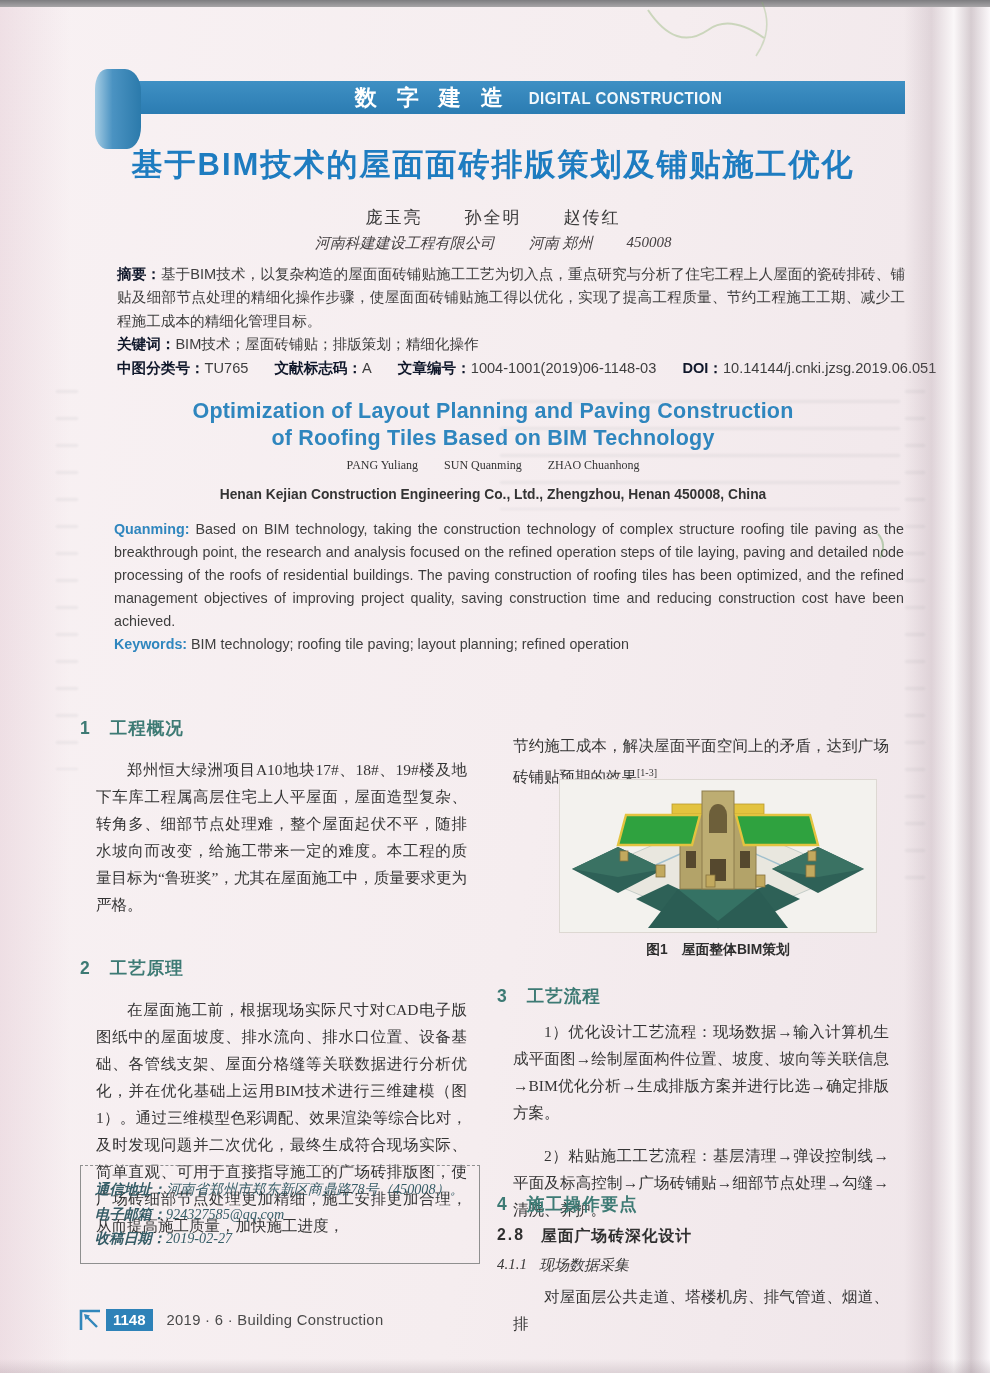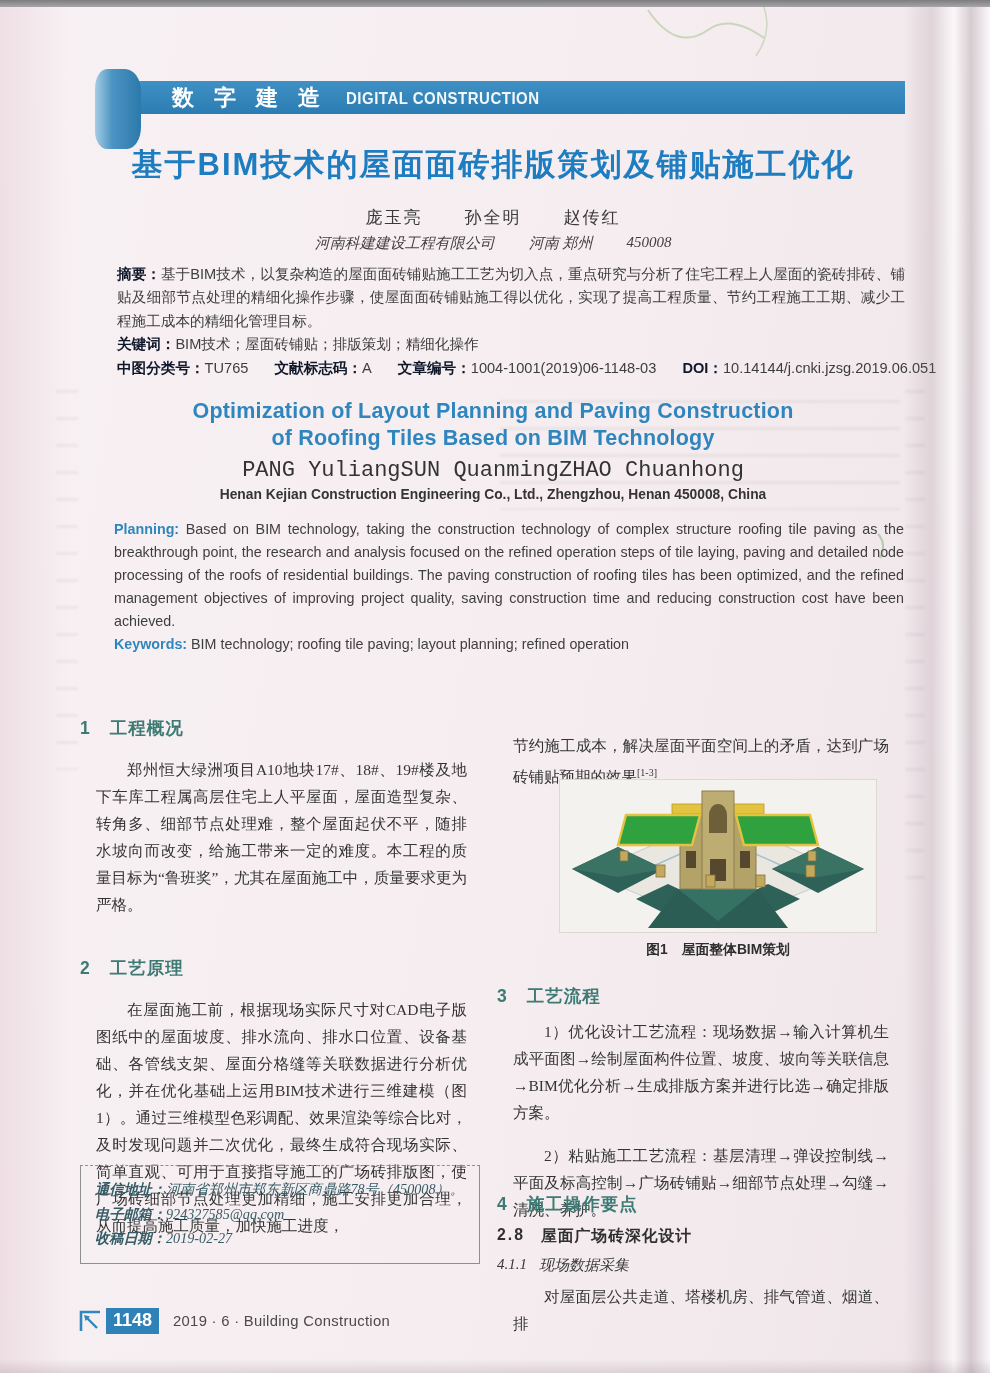--- a/index.html
+++ b/index.html
@@ -16,21 +16,21 @@
                      rgba(255,255,255,0.65) 58%,rgba(150,138,146,0.30) 78%,rgba(252,249,251,0.95) 100%);}
   .bottom-shade{position:absolute;left:0;bottom:0;width:990px;height:14px;
          background:linear-gradient(rgba(0,0,0,0),rgba(120,100,110,0.18));pointer-events:none;}
 
   
   .ghost{position:absolute;opacity:0.055;filter:blur(1.2px);pointer-events:none;
          background:repeating-linear-gradient(180deg,#30414b 0 3px,transparent 3px 27px);}
 
   
   .banner{position:absolute;left:100px;top:81px;width:805px;height:33px;
-          background:linear-gradient(#3f90c4,#2b7cb2);display:flex;align-items:center;}
+          background:linear-gradient(#3f90c4,#2b7cb2);display:flex;align-items:center;justify-content:center;}
   .banner-tab{position:absolute;left:95px;top:69px;width:46px;height:80px;
           background:linear-gradient(90deg,#a6cde4 0%,#4b93c2 38%,#2b7aab 100%);
           border-radius:12px 16px 14px 12px / 20px 22px 22px 18px;}
   .banner-cn{margin-left:72px;color:#fff;font-weight:bold;font-size:22px;letter-spacing:20px;}
   .banner-en{margin-left:6px;color:#f2f8fc;font-size:15px;letter-spacing:0.5px;font-weight:bold;
           font-family:"Liberation Sans",sans-serif;transform:scaleY(1.15);}
 
   .title-cn{position:absolute;left:80px;top:144px;width:826px;text-align:center;
           font-size:31px;font-weight:bold;color:#1e7cc0;letter-spacing:2px;}
   .authors-cn{position:absolute;left:80px;top:206px;width:826px;display:flex;justify-content:center;
@@ -42,21 +42,21 @@
   .abs-cn{position:absolute;left:117px;top:263px;width:788px;color:#3e3e3e;
           font-size:14.6px;line-height:23.4px;text-align:justify;}
   .abs-cn p{margin:0;}
   .lbl-teal{color:#0f172a;font-weight:bold;}
   .meta-line{margin-top:1px;white-space:nowrap;}
   .meta-pair{margin-right:22px;}
 
   .title-en{position:absolute;left:80px;top:398px;width:826px;text-align:center;
           color:#2f86be;font-size:21.5px;line-height:27px;font-weight:bold;letter-spacing:0.2px;}
   .authors-en{position:absolute;left:80px;top:458px;width:826px;display:flex;justify-content:center;
-          font-size:22px;color:#333;font-family:Liberation Mono, monospace;}
+          gap:26px;font-size:12px;color:#333;font-family:Liberation Serif, serif;}
   .affil-en{position:absolute;left:80px;top:487px;width:826px;text-align:center;
           font-size:13.8px;color:#343434;font-weight:bold;}
 
   .abs-en{position:absolute;left:114px;top:518px;width:790px;color:#3e3e3e;
           font-size:14.3px;line-height:22.9px;text-align:justify;}
   .abs-en p{margin:0;}
   .lbl-blue{color:#2f86be;font-weight:bold;}
 
   
   .col-left{position:absolute;left:80px;top:716px;width:403px;}
@@ -89,21 +89,21 @@
   .sub41{margin:10px 0 0 0;font-size:15.8px;font-weight:bold;color:#303030;
           display:flex;}
   .sub41 .sn{letter-spacing:2px;}
   .sub41 .st{margin-left:16px;letter-spacing:1px;}
   .sub411{margin:9px 0 0 0;font-size:15px;color:#3a3a3a;display:flex;
           font-family:"Liberation Serif","DejaVu Serif",serif;font-style:italic;}
   .sub411 .st{margin-left:12px;}
   .sec4-block .para{margin-top:8px;}
 
   .footer{position:absolute;left:78px;top:1308px;display:flex;align-items:center;}
-  .page-badge{background:#2e82b8;color:#fff;font-weight:bold;font-size:18px;
+  .page-badge{background:#2e82b8;color:#fff;font-weight:bold;font-size:15px;
           padding:2px 7px 3px 7px;margin-left:4px;}
   .journal-line{margin-left:14px;font-size:14.8px;color:#4a4a4a;letter-spacing:0.3px;}
 
   .pen-marks{position:absolute;left:0;top:0;width:990px;height:1373px;pointer-events:none;}
 </style>
 </head>
 <body>
 
 <div class="scan">
   <div class="paper"></div>
@@ -153,21 +153,21 @@
   </div>
   <div class="authors-en">
     <span>PANG Yuliang</span>
     <span>SUN Quanming</span>
     <span>ZHAO Chuanhong</span>
   </div>
   <div class="affil-en">Henan Kejian Construction Engineering Co., Ltd.,  Zhengzhou,  Henan  450008,  China</div>
 
   <div class="abs-en">
     <p>
-      <span class="lbl-blue">Planning:</span>
+      <span class="lbl-blue">Quanming:</span>
       <span>Based on BIM technology, taking the construction technology of complex structure roofing tile paving as the breakthrough point, the research and analysis focused on the refined operation steps of tile laying, paving and detailed node processing of the roofs of residential buildings. The paving construction of roofing tiles has been optimized, and the refined management objectives of improving project quality, saving construction time and reducing construction cost have been achieved.</span>
     </p>
     <p>
       <span class="lbl-blue">Keywords:</span>
       <span>BIM technology; roofing tile paving; layout planning; refined operation</span>
     </p>
   </div>
 
   <div class="col-left">
     <h2 class="sec-h">

